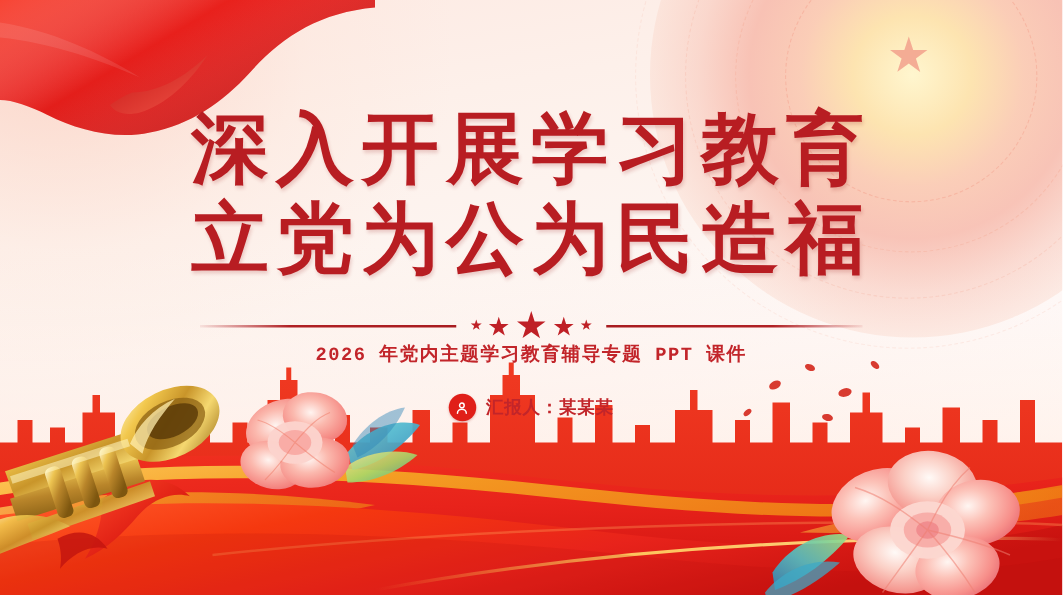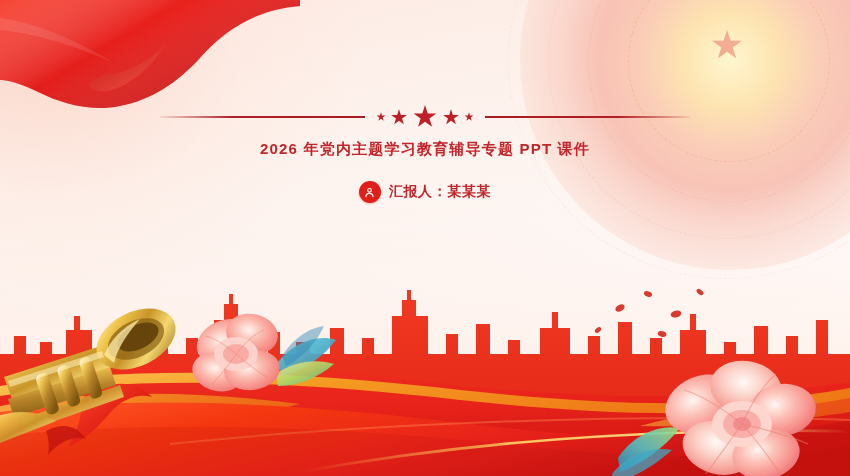--- a/index.html
+++ b/index.html
@@ -103,22 +103,22 @@
   .div-rule.right {
     background: linear-gradient(to left, rgba(184,29,34,0.08), #b02024 35%, #a81c20 100%);
   }
   .stars { display: flex; align-items: center; gap: 4px; color: #bf2026; }
   .stars span { line-height: 1; display: block; }
   .st-xs { font-size: 10px; }
   .st-sm { font-size: 18px; }
   .st-lg { font-size: 26px; }
 
   .subtitle {
-    margin-top: 10px;
-    font-family: Liberation Sans, sans-serif;
+    margin-top: 0;
+    font-family: Liberation Mono, monospace;
     font-size: 15px;
     font-weight: 700;
     letter-spacing: 1.2px;
     color: #c2252a;
     white-space: nowrap;
   }
 
   
   .meta-row {
     margin-top: 22px;
@@ -189,20 +189,22 @@
       </linearGradient>
     </defs>
     <path d="M0,0 L300,0 L300,6 C255,10 225,30 200,58 C178,82 152,100 120,106 C92,112 62,104 38,92 C24,85 10,80 0,80 Z" fill="url(#flagG)"></path>
     <path d="M0,0 L300,0 L300,6 C255,10 225,30 200,58 C178,82 152,100 120,106 C92,112 62,104 38,92 C24,85 10,80 0,80 Z" fill="url(#flagShade)"></path>
     <path d="M106,74 C126,74 148,62 166,44 C152,66 132,84 112,90 C100,93 92,90 88,84 C94,80 100,76 106,74 Z" fill="url(#flagEdge)" opacity="0.9"></path>
     <path d="M0,18 C40,24 80,42 112,62 C80,48 40,34 0,30 Z" fill="rgba(255,255,255,0.10)"></path>
   </svg>
 
   <div class="content">
 
+    <div class="title-line">深入开展学习教育</div>
+    <div class="title-line">立党为公为民造福</div>
 
     <div class="divider">
       <div class="div-rule"></div>
       <div class="stars">
         <span class="st-xs">★</span>
         <span class="st-sm">★</span>
         <span class="st-lg">★</span>
         <span class="st-sm">★</span>
         <span class="st-xs">★</span>
       </div>

